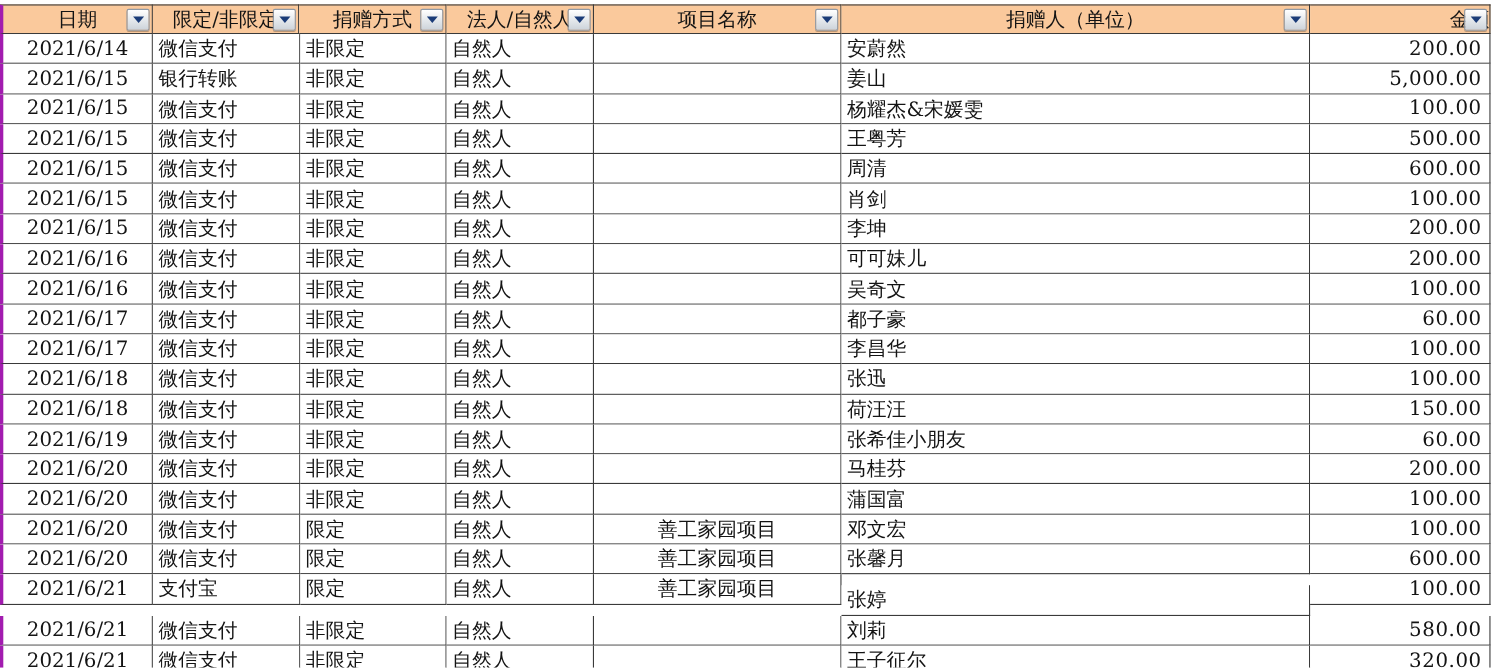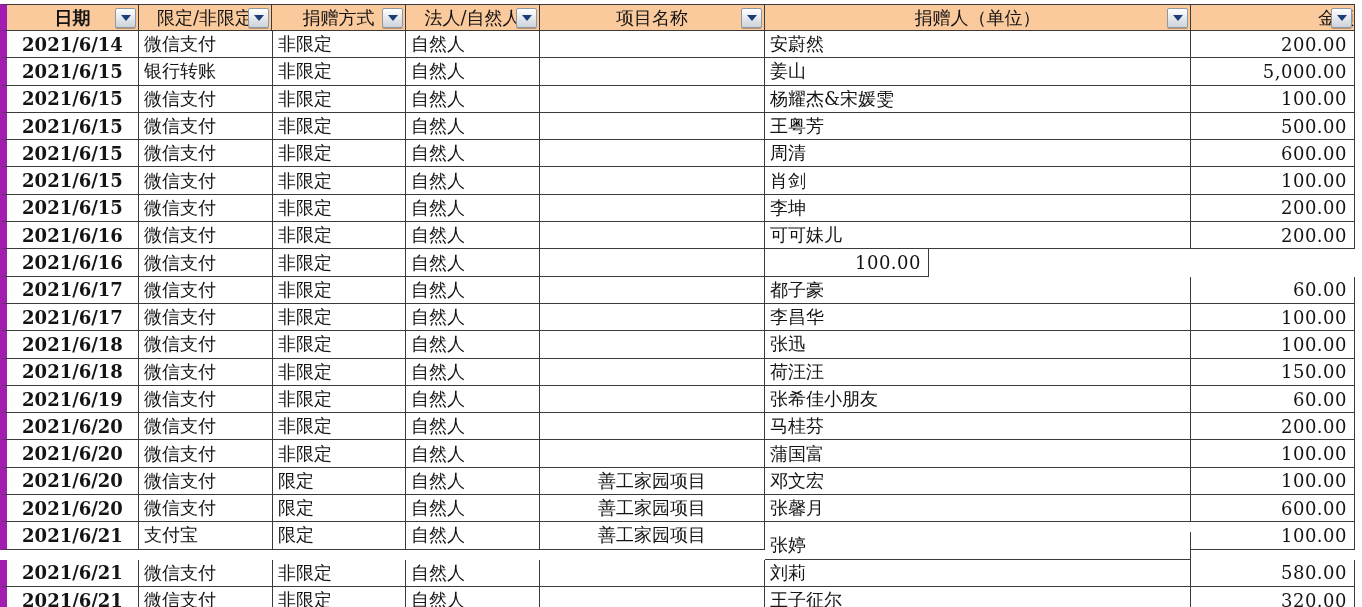--- a/index.html
+++ b/index.html
@@ -20,21 +20,21 @@
     border-bottom:1px solid #3a3a3a;
     height:27.3px;
     display:flex;
     align-items:center;
     overflow:hidden;
     white-space:nowrap;
     font-size:18px;
     background:#ffffff;
     position:relative;
   }
-  .cell:first-child{border-left:7px solid #a21caf;font-weight:bold;}
+  .cell:first-child{border-left:3px solid #a21caf;}
   .header .cell{
     border-top:1px solid #3a3a3a;
     height:27px;
     background:#FAC99C;
     justify-content:center;
     font-size:18px;
   }
   .al-left{justify-content:flex-start;padding-left:5px;}
   .al-center{justify-content:center;}
   .al-right{justify-content:flex-end;padding-right:7px;letter-spacing:0.5px;}
@@ -179,20 +179,21 @@
         <div class="cell al-center" style="width: 225px; flex: 0 0 225px;"></div>
         <div class="cell al-left" style="width: 426px; flex: 0 0 426px;">可可妹儿</div>
         <div class="cell al-right" style="width: 164px; flex: 0 0 164px;">200.00</div>
       </div>
       <div class="trow">
         <div class="cell al-center" style="width: 139px; flex: 0 0 139px;">2021/6/16</div>
         <div class="cell al-left" style="width: 134px; flex: 0 0 134px;">微信支付</div>
         <div class="cell al-left" style="width: 133px; flex: 0 0 133px;">非限定</div>
         <div class="cell al-left" style="width: 134px; flex: 0 0 134px;">自然人</div>
         <div class="cell al-center" style="width: 225px; flex: 0 0 225px;"></div>
+        <div class="cell al-left" style="width: 426px; flex: 0 0 426px;">吴奇文</div>
         <div class="cell al-right" style="width: 164px; flex: 0 0 164px;">100.00</div>
       </div>
       <div class="trow">
         <div class="cell al-center" style="width: 139px; flex: 0 0 139px;">2021/6/17</div>
         <div class="cell al-left" style="width: 134px; flex: 0 0 134px;">微信支付</div>
         <div class="cell al-left" style="width: 133px; flex: 0 0 133px;">非限定</div>
         <div class="cell al-left" style="width: 134px; flex: 0 0 134px;">自然人</div>
         <div class="cell al-center" style="width: 225px; flex: 0 0 225px;"></div>
         <div class="cell al-left" style="width: 426px; flex: 0 0 426px;">都子豪</div>
         <div class="cell al-right" style="width: 164px; flex: 0 0 164px;">60.00</div>

